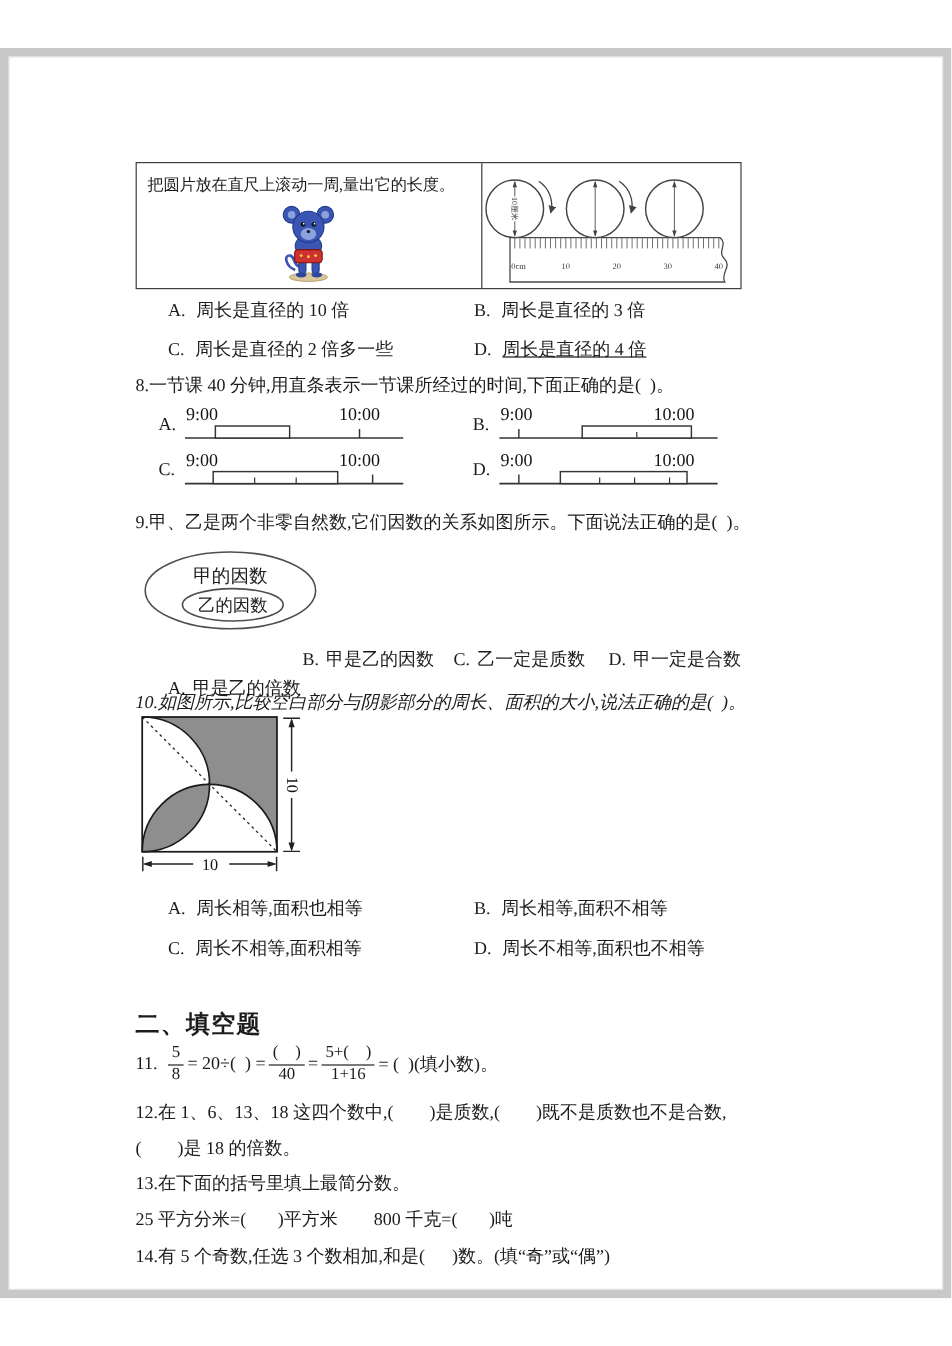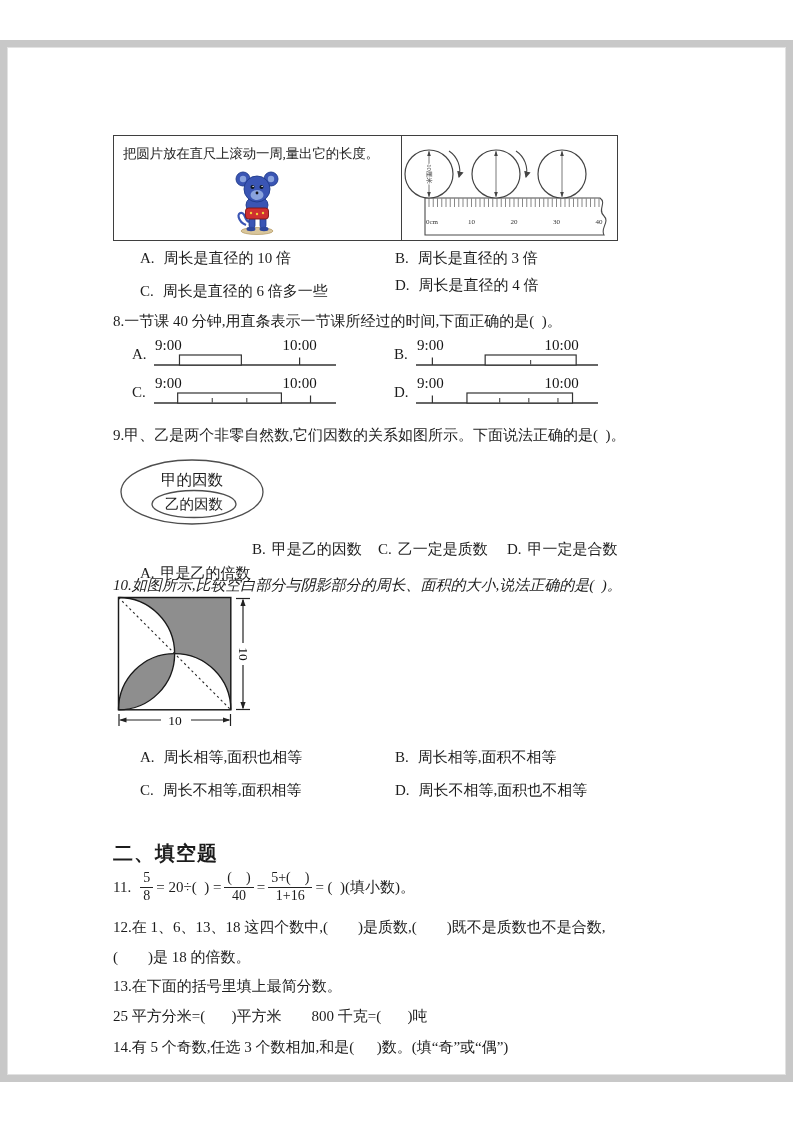--- a/index.html
+++ b/index.html
@@ -147,22 +147,22 @@
         <circle cx="159" cy="36" r="24" fill="#fff" stroke="#444" stroke-width="1.2"></circle>
         <line x1="159" y1="13.5" x2="159" y2="58.5" stroke="#555" stroke-width="0.8"></line>
         <path d="M157.2,18 L159,12.6 L160.8,18 Z" fill="#444"></path>
         <path d="M157.2,54 L159,59.4 L160.8,54 Z" fill="#444"></path>
       </g>
     </svg>
   </div>
 
   <span class="opt" style="left:140px; top:209px;"><span class="ol">A.</span><span class="ot">周长是直径的 10 倍</span></span>
   <span class="opt" style="left:395px; top:209px;"><span class="ol">B.</span><span class="ot">周长是直径的 3 倍</span></span>
-  <span class="opt" style="left:140px; top:242px;"><span class="ol">C.</span><span class="ot">周长是直径的 6 倍多一些</span></span>
-  <span class="opt" style="left:395px; top:236px;"><span class="ol">D.</span><span class="ot">周长是直径的 4 倍</span></span>
+  <span class="opt" style="left:140px; top:242px;"><span class="ol">C.</span><span class="ot">周长是直径的 2 倍多一些</span></span>
+  <span class="opt" style="left:395px; top:242px;text-decoration:underline;"><span class="ol">D.</span><span class="ot">周长是直径的 4 倍</span></span>
 
   <div class="abs stem" style="left:113px; top:272px;">8.一节课 40 分钟,用直条表示一节课所经过的时间,下面正确的是(  )。</div>
   <span class="opt" style="left:132px; top:306px;">A.</span>
   <span class="opt" style="left:394px; top:306px;">B.</span>
   <span class="opt" style="left:132px; top:344px;">C.</span>
   <span class="opt" style="left:394px; top:344px;">D.</span>
   <div class="tl" style="left:154px; top:298px;"><svg width="192" height="36">
         <line x1="0" y1="27" x2="182" y2="27" stroke="#333" stroke-width="1.3"></line>
         <line x1="145.6" y1="27" x2="145.6" y2="19.5" stroke="#333" stroke-width="1.2"></line>
         <rect x="25.480000000000004" y="17" width="61.879999999999995" height="10" fill="#fff" stroke="#333" stroke-width="1.2"></rect>

